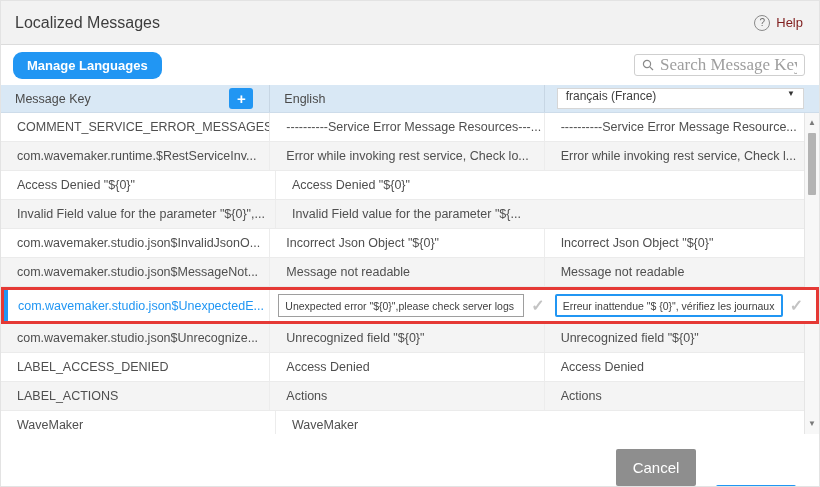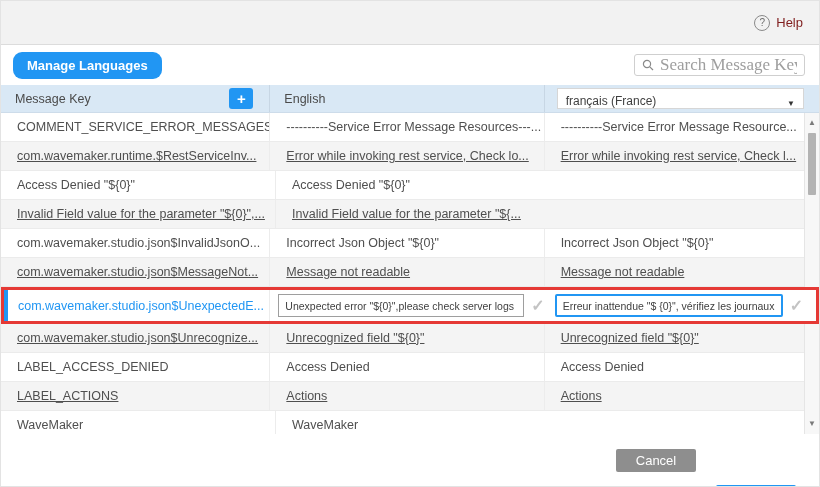--- a/index.html
+++ b/index.html
@@ -50,30 +50,30 @@
   .th-en  { width:275px; border-right:1px solid #c7d6e4; }
   .th-fr  { width:275px; padding-left:0; padding-right:15px; }
   .plus-btn {
     margin-left:auto; margin-right:16px; width:24px; height:21px;
     background:#2196f3; color:#fff; border:none; border-radius:3px;
     font-size:15px; font-weight:bold; line-height:1; cursor:pointer;
     display:flex; align-items:center; justify-content:center;
   }
   .lang-select {
     margin-left:12px; flex:1; height:21px; background:#fff; border:1px solid #d6d6d6;
-    display:flex; align-items:flex-end; padding:0 8px; font-size:12px; color:#3f3f3f; cursor:pointer;
+    display:flex; align-items:flex-start; padding:0 8px; font-size:12px; color:#3f3f3f; cursor:pointer;
   }
   .lang-caret { margin-left:auto; font-size:8px; color:#333; }
   .tbody { height:321px; overflow:hidden; }
   .trow {
     display:flex; align-items:center; height:29px;
     border-bottom:1px solid #ebebeb; background:#fff;
     font-size:12.5px; color:#4f4f4f;
   }
-  .trow.alt { background:#f4f4f4;text-decoration:underline; }
+  .trow.alt { background:#f4f4f4; }
   .cell {
     height:100%; display:flex; align-items:center; padding-left:16px;
     white-space:nowrap; overflow:hidden;
   }
   .c-key { width:270px; border-right:1px solid #ececec; }
   .c-en  { width:275px; border-right:1px solid #ececec; }
   .c-fr  { width:275px; padding-right:15px; }
   
   .trow.highlighted {
     position:relative; z-index:2; height:37px; background:#fff;
@@ -101,32 +101,33 @@
     font-size:8px; color:#7a7a7a; line-height:14px; cursor:pointer;
   }
   .vs-up { top:3px; } .vs-down { bottom:3px; }
   .vs-thumb {
     position:absolute; top:20px; left:3px; width:8px; height:62px;
     background:#b3b3b3; border-radius:1px; cursor:pointer;
   }
   
   .footer { height:54px; background:#fff; display:flex; justify-content:flex-end; padding:15px 23px 0 0; gap:20px; }
   .btn-footer {
-    width:80px; height:23px; border:none; border-radius:2px; color:#fff;
-    font-family:"Liberation Sans", sans-serif; font-size:13px; cursor:pointer;
+    width:80px; height:37px; border:none; border-radius:2px; color:#fff;
+    font-family:"Liberation Sans", sans-serif; font-size:15px; cursor:pointer;
   }
   .btn-cancel { background:#8e8e8e; }
   .btn-save { background:#2196f3;margin-top:36px; }
 </style>
 </head>
 <body>
 
 <div class="page">
 
   <div class="titlebar">
+    <div class="title">Localized Messages</div>
     <div class="help">
       <span class="help-circle">?</span>
       <span class="help-label">Help</span>
     </div>
   </div>
 
   <div class="toolbar">
     <button class="btn-blue">Manage Languages</button>
     <div class="searchbox">
       <svg width="12" height="12" viewBox="0 0 12 12">

